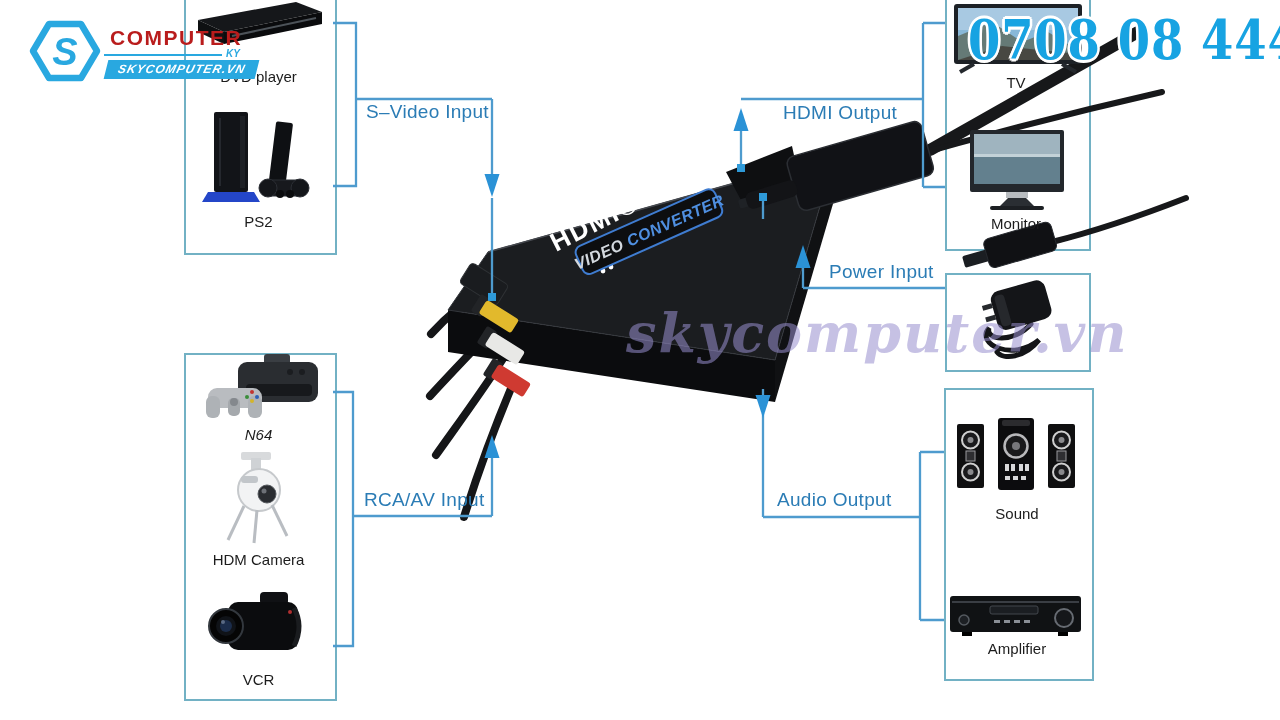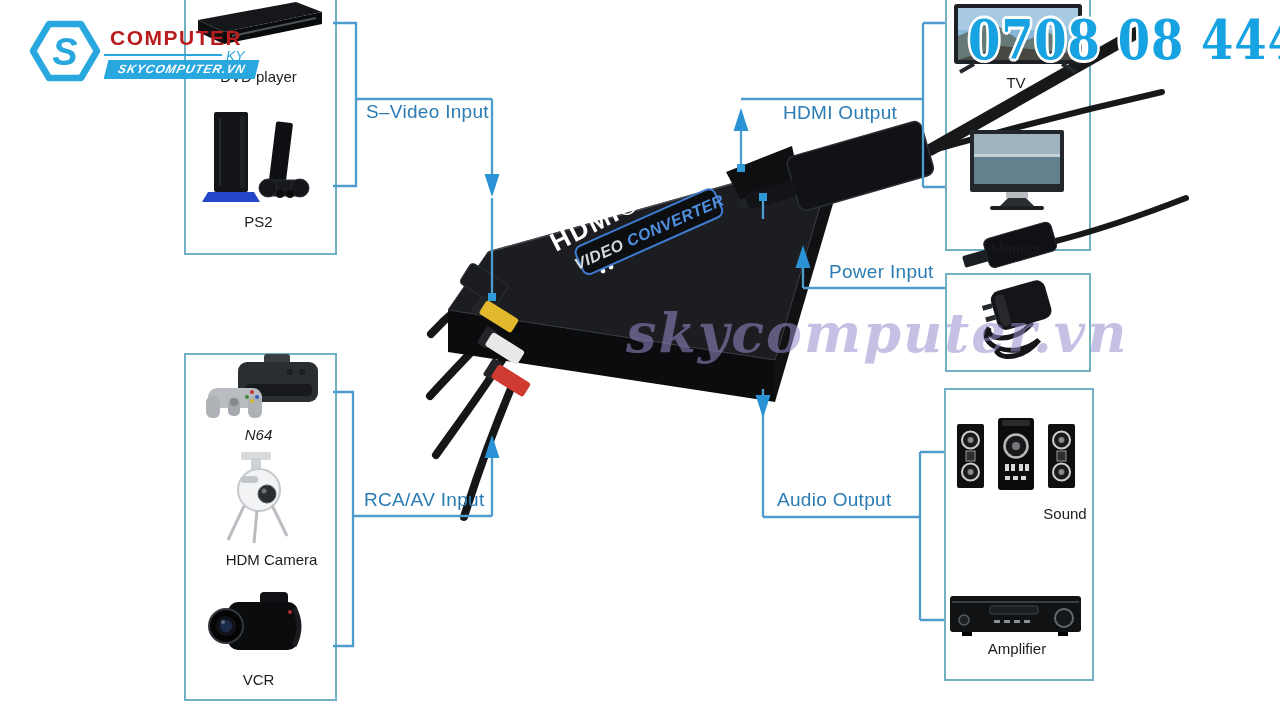--- a/index.html
+++ b/index.html
@@ -14,21 +14,21 @@
   #watermark{position:absolute;left:626px;top:301px;z-index:5;font-family:"DejaVu Serif","Liberation Serif",serif;
       font-style:italic;font-weight:bold;font-size:54px;letter-spacing:2px;color:rgba(152,142,205,.55);white-space:nowrap;}
   #hotline{position:absolute;left:968px;top:8px;z-index:20;font-family:"DejaVu Serif","Liberation Serif",serif;
       font-weight:bold;font-size:54px;color:#17a3e2;white-space:nowrap;letter-spacing:1px;
       transform:scaleX(.86);transform-origin:left top;
       text-shadow:-3px 0 0 #fff,3px 0 0 #fff,0 -3px 0 #fff,0 3px 0 #fff,
                   -2px -2px 0 #fff,2px -2px 0 #fff,-2px 2px 0 #fff,2px 2px 0 #fff;}
   #logo{position:absolute;left:22px;top:4px;width:230px;height:80px;z-index:20;}
   #logo .brand{position:absolute;left:88px;top:22px;font-size:21px;font-weight:bold;color:#b91c1c;letter-spacing:1.5px;}
   #logo .rule{position:absolute;left:82px;top:50px;width:118px;border-top:2px solid #29a8e0;}
-  #logo .ky{position:absolute;left:204px;top:44px;font-size:14px;font-weight:normal;font-style:italic;color:#29a8e0;}
+  #logo .ky{position:absolute;left:204px;top:44px;font-size:10px;font-weight:bold;font-style:italic;color:#29a8e0;}
   #logo .banner{position:absolute;left:84px;top:56px;background:#29a8e0;color:#fff;font-weight:bold;font-style:italic;
       font-size:12px;letter-spacing:1px;padding:2px 12px 3px 12px;transform:skewX(-14deg);}
 </style>
 </head>
 <body>
 
 <div id="stage">
 
   <div class="box" style="left:184px;top:-12px;width:149px;height:263px;"></div>
   <div class="box" style="left:184px;top:353px;width:149px;height:344px;"></div>
@@ -279,25 +279,25 @@
 
   <div class="lbl-blue" style="left:366px;top:101px;text-align:center;">S–Video Input</div>
   <div class="lbl-blue" style="left:742px;top:102px;margin-left:41px;">HDMI Output</div>
   <div class="lbl-blue" style="left:829px;top:261px;">Power Input</div>
   <div class="lbl-blue" style="left:364px;top:489px;">RCA/AV Input</div>
   <div class="lbl-blue" style="left:777px;top:489px;">Audio Output</div>
 
   <div class="lbl-dark" style="left:184px;top:48px;width:149px;margin-top:20px;">DVD player</div>
   <div class="lbl-dark" style="left:184px;top:213px;width:149px;">PS2</div>
   <div class="lbl-dark" style="left:184px;top:426px;width:149px;font-style:italic;">N64</div>
-  <div class="lbl-dark" style="left:184px;top:551px;width:149px;margin-left:13px;">HDM Camera</div>
+  <div class="lbl-dark" style="left:184px;top:551px;width:149px;">HDM Camera</div>
   <div class="lbl-dark" style="left:184px;top:671px;width:149px;">VCR</div>
   <div class="lbl-dark" style="left:945px;top:74px;width:142px;">TV</div>
-  <div class="lbl-dark" style="left:945px;top:215px;width:142px;margin-top:25px;">Monitor</div>
-  <div class="lbl-dark" style="left:944px;top:505px;width:146px;padding-left:48px;">Sound</div>
+  <div class="lbl-dark" style="left:945px;top:215px;width:142px;">Monitor</div>
+  <div class="lbl-dark" style="left:944px;top:505px;width:146px;">Sound</div>
   <div class="lbl-dark" style="left:944px;top:640px;width:146px;">Amplifier</div>
 
   <div id="watermark">skycomputer.vn</div>
 
   <div id="hotline">0708 08 4444</div>
 
   <div id="logo">
     <svg width="74" height="64" style="position:absolute;left:6px;top:16px;">
       <polygon points="21,4 53,4 69,31 53,58 21,58 5,31" fill="#fff" stroke="#29a8e0" stroke-width="6.5" stroke-linejoin="round"></polygon>
       <text x="37" y="45" text-anchor="middle" font-family="Liberation Sans, sans-serif" font-size="38" font-weight="bold" font-style="italic" fill="#29a8e0">S</text>

